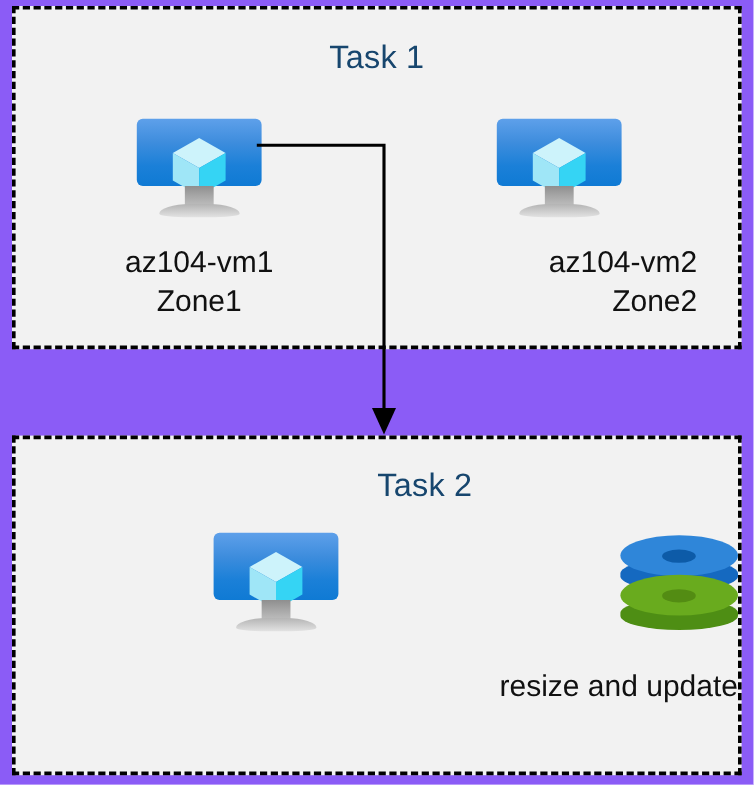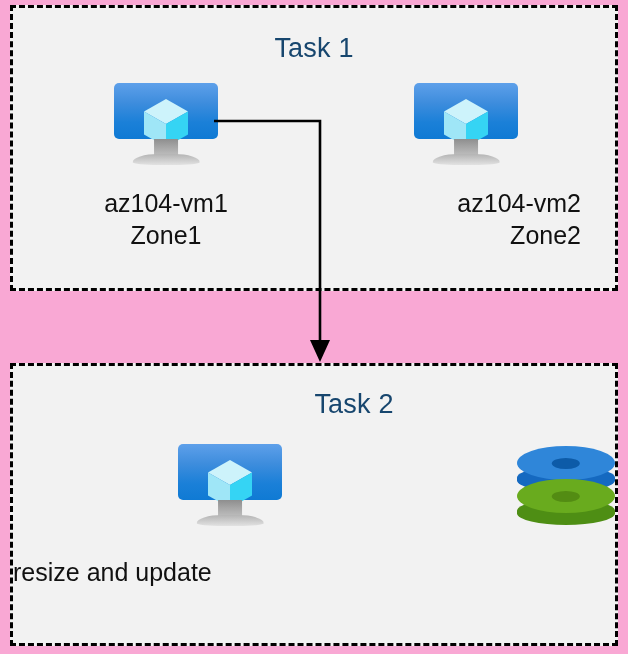--- a/index.html
+++ b/index.html
@@ -8,21 +8,21 @@
     padding: 0;
     background: #ffffff;
   }
   body {
     font-family: "Liberation Sans", sans-serif;
   }
   #canvas {
     position: relative;
     width: 628px;
     height: 654px;
-    background: #f9a8d4;
+    background: #8b5cf6;
     overflow: hidden;
   }
 
   
   .task-box {
     position: absolute;
     background: #f2f2f2;
     border: 3px dashed #000000;
     box-sizing: border-box;
   }
@@ -40,20 +40,21 @@
     letter-spacing: 0.2px;
     white-space: nowrap;
   }
   #task1-title { top: 27px; }
   #task2-title { top: 25px; padding-left: 40px; }
 
   
   .node {
     position: absolute;
     text-align: center;
+    margin-top: 16px;
   }
 
   
   .vm-icon {
     position: relative;
     margin: 0 auto;
   }
   .vm-screen {
     position: absolute;
     left: 0;
@@ -216,21 +217,21 @@
           <div class="disk-hole"></div>
         </div>
         <div class="disk disk-green" style="top: 33px; height: 46px;">
           <div class="disk-side"></div>
           <div class="disk-top"></div>
           <div class="disk-hole"></div>
         </div>
       </div>
     </div>
 
-    <div class="caption" style="position:absolute; left:0; top:190px; width:100%; text-align:left;">resize and update</div>
+    <div class="caption" style="position:absolute; left:0; top:190px; width:100%; text-align:right;">resize and update</div>
   </div>
 
   <svg id="connector" viewBox="0 0 628 654">
     <path d="M 214 121 L 320 121 L 320 346" fill="none" stroke="#000000" stroke-width="2.6"></path>
     <polygon points="320,362 310,340 330,340" fill="#000000"></polygon>
   </svg>
 
 </div>
 
 </body></html>

